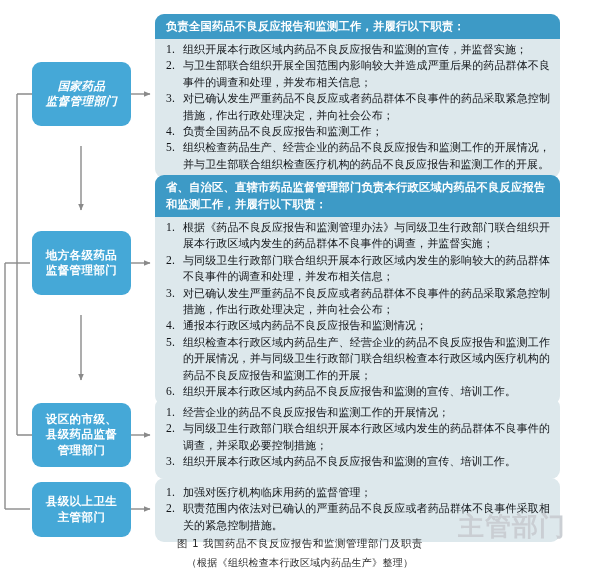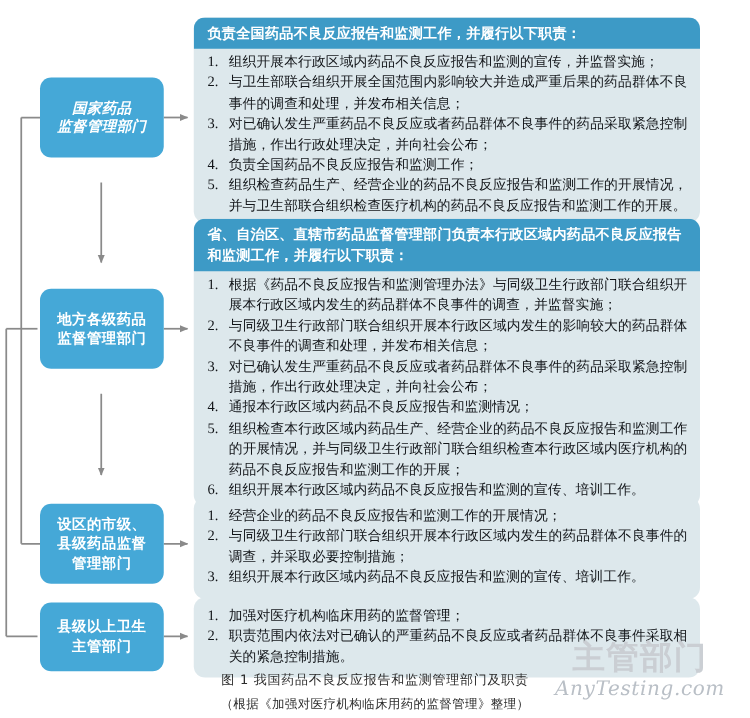--- a/index.html
+++ b/index.html
@@ -282,20 +282,19 @@
           <span class="duty-text">加强对医疗机构临床用药的监督管理；</span>
         </div>
         <div class="duty">
           <span class="duty-num">2.</span>
           <span class="duty-text">职责范围内依法对已确认的严重药品不良反应或者药品群体不良事件采取相关的紧急控制措施。</span>
         </div>
       </div>
   </div>
 
   <div class="caption" id="caption-main">图 1  我国药品不良反应报告和监测管理部门及职责</div>
-  <div class="caption" id="caption-sub">（根据《加强对医疗机构临床用药的监督管理》整理）</div>
+  <div class="caption" id="caption-sub">（根据《组织检查本行政区域内药品生产》整理）</div>
 
   <div id="watermark">
     <div id="wm-cn">主管部门</div>
-    <div id="wm-en">AnyTesting.com</div>
   </div>
 
 </div>
 
 </body></html>

